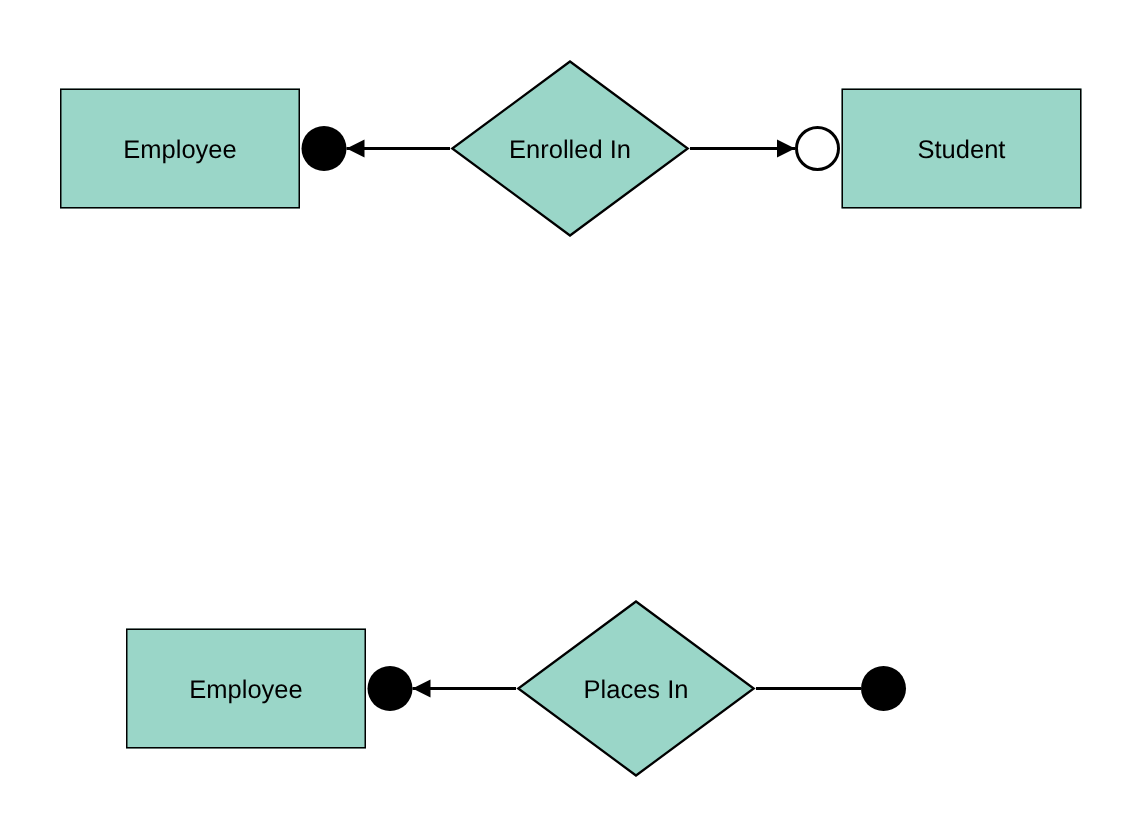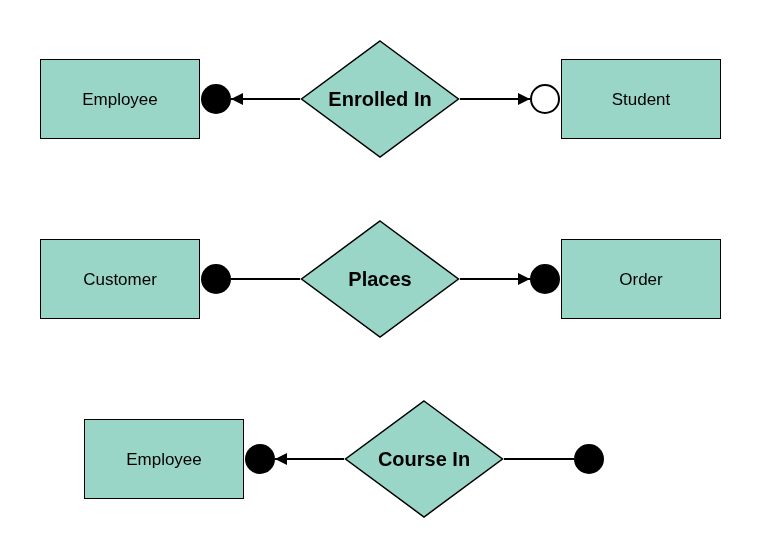--- a/index.html
+++ b/index.html
@@ -76,23 +76,22 @@
     position: absolute;
     left: 300px;
     top: 0;
     width: 160px;
     height: 118px;
   }
   .diamond-label {
     display: flex;
     align-items: center;
     justify-content: center;
-    font-size: 20px;
+    font-size: 17px;
     line-height: 1;
-    font-weight: bold;
   }
 </style>
 </head>
 <body>
 
 <div class="canvas">
 
   <div class="row row-0">
     <div class="entity left">
       <span>Employee</span>
@@ -107,50 +106,31 @@
     </div>
     <div class="diamond-label">Enrolled In</div>
     <div class="connector right"></div>
     <div class="arrowhead point-right"></div>
     <div class="marker open right"></div>
     <div class="entity right">
       <span>Student</span>
     </div>
   </div>
 
-  <div class="row row-1">
-    <div class="entity left">
-      <span>Customer</span>
-    </div>
-    <div class="marker filled left"></div>
-    <div class="connector left"></div>
-    <div class="diamond-wrap">
-      <svg width="160" height="118" viewBox="0 0 160 118">
-        <polygon points="80,1 158.5,59 80,117 1.5,59" fill="#9ad6c8" stroke="#000000" stroke-width="1.5"></polygon>
-      </svg>
-    </div>
-    <div class="diamond-label">Places</div>
-    <div class="connector right"></div>
-    <div class="arrowhead point-right"></div>
-    <div class="marker filled right"></div>
-    <div class="entity right">
-      <span>Order</span>
-    </div>
-  </div>
 
   <div class="row row-2">
     <div class="entity left">
       <span>Employee</span>
     </div>
     <div class="marker filled left"></div>
     <div class="arrowhead point-left"></div>
     <div class="connector left"></div>
     <div class="diamond-wrap">
       <svg width="160" height="118" viewBox="0 0 160 118">
         <polygon points="80,1 158.5,59 80,117 1.5,59" fill="#9ad6c8" stroke="#000000" stroke-width="1.5"></polygon>
       </svg>
     </div>
-    <div class="diamond-label">Course In</div>
+    <div class="diamond-label">Places In</div>
     <div class="connector right"></div>
     <div class="marker filled right"></div>
   </div>
 
 </div>
 
 </body></html>

